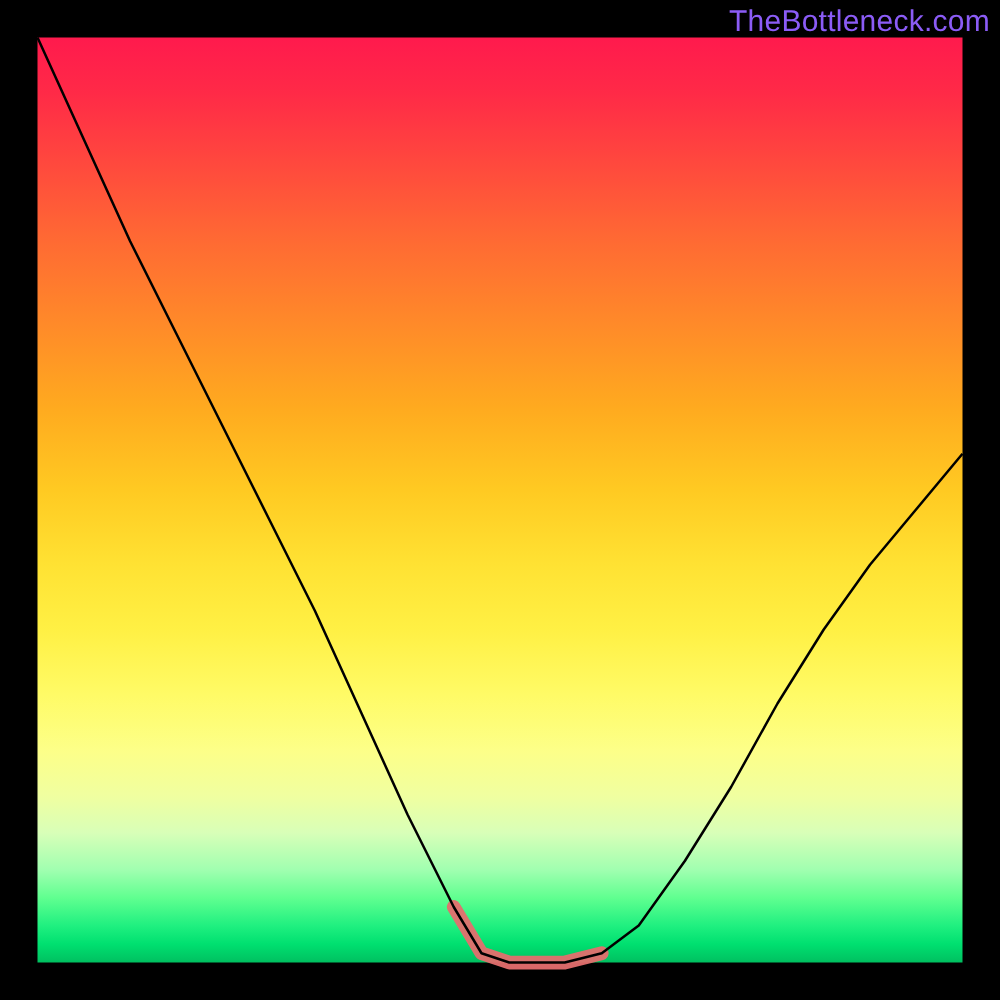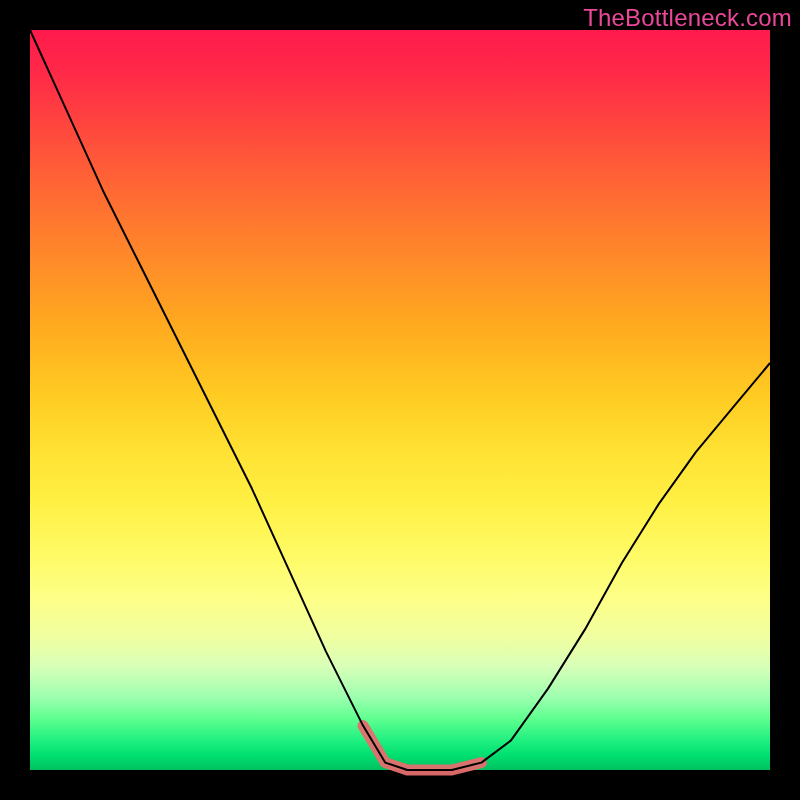--- a/index.html
+++ b/index.html
@@ -42,21 +42,21 @@
       #60ff90 93%,
       #20f080 96%,
       #00e070 98%,
       #00c060 100%
     );
   }
   .watermark {
     position: absolute;
     right: 8px;
     top: 4px;
-    color: #ec4899;
+    color: #8b5cf6;
     font-size: 24px;
     font-weight: 400;
     letter-spacing: 0.2px;
     user-select: none;
   }
   svg.curve {
     position: absolute;
     inset: 0;
     width: 100%;
     height: 100%;

